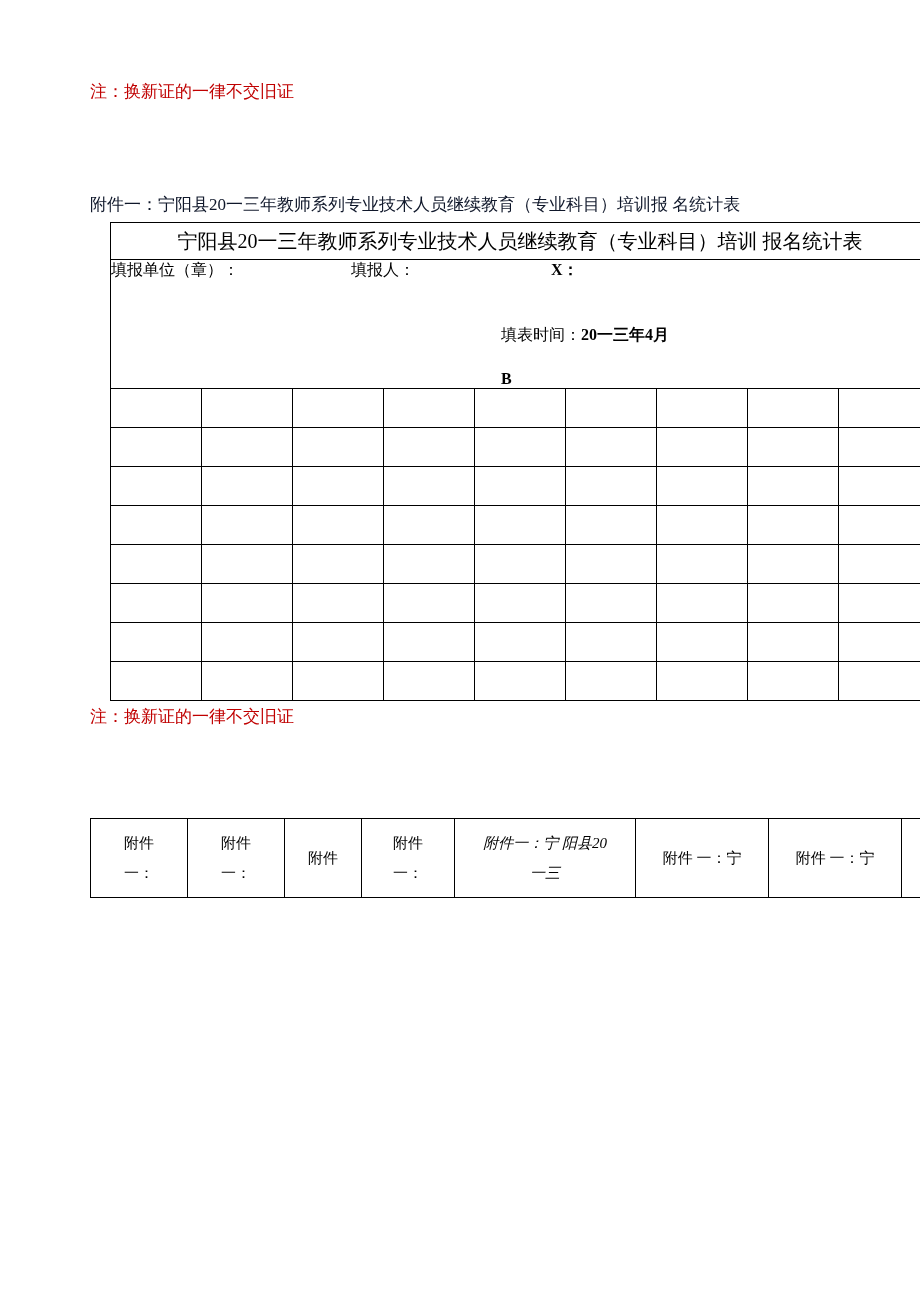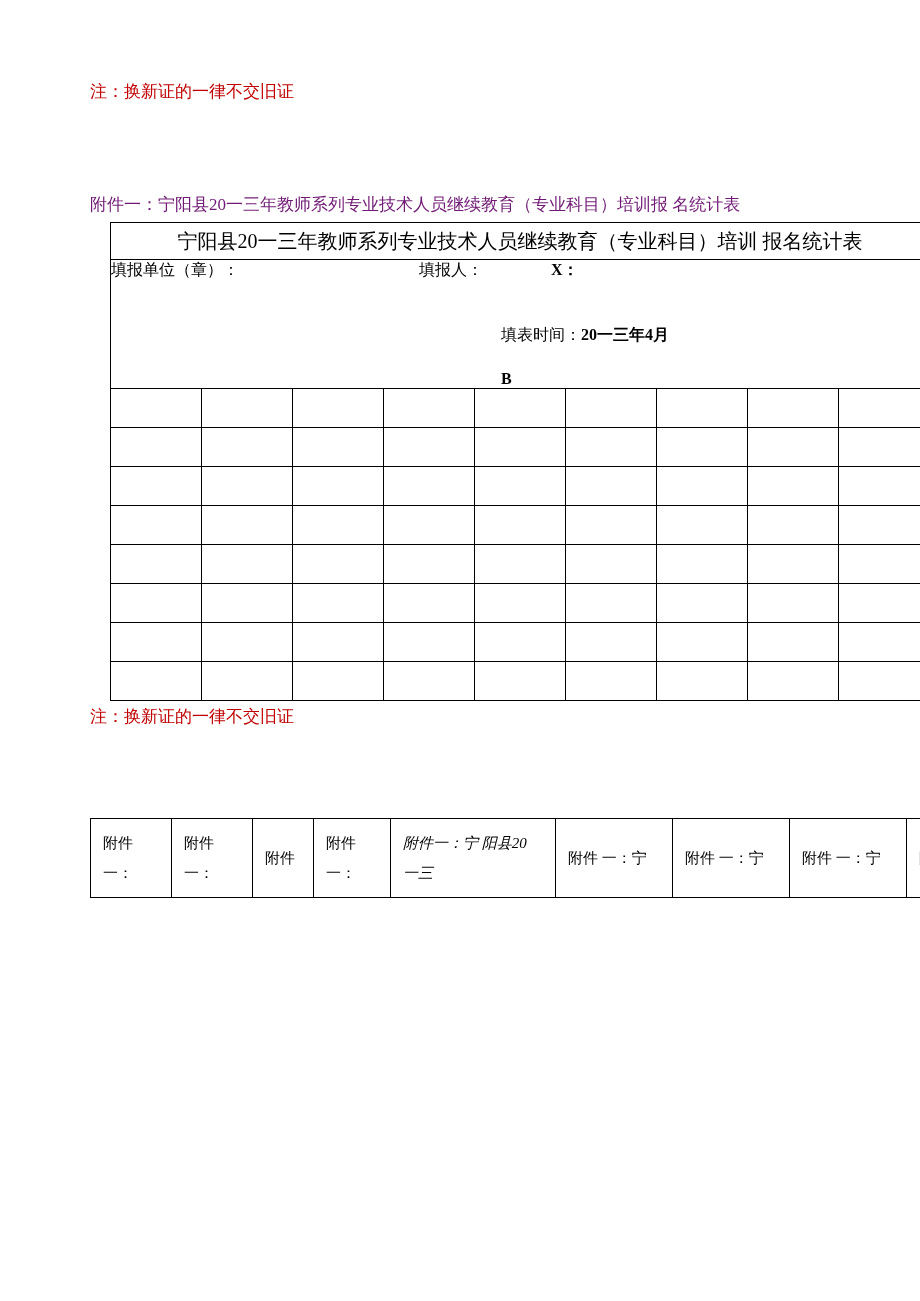--- a/index.html
+++ b/index.html
@@ -9,21 +9,21 @@
     background: #fff;
     color: #000;
     font-size: 16px;
   }
   .note-red {
     color: #c00000;
     font-size: 17px;
     margin-bottom: 90px;
   }
   .attachment-title {
-    color: #701a75;
+    color: #0f172a;
     font-size: 17px;
     margin-bottom: 6px;
   }
   .main-table {
     border-collapse: collapse;
     width: 820px;
     margin-left: 20px;
   }
   .main-table td, .main-table th {
     border: 1px solid #000;
@@ -42,21 +42,21 @@
     font-size: 16px;
     vertical-align: top;
     height: 110px;
   }
   .info-line {
     display: flex;
     margin-bottom: 4px;
   }
   .info-seg { display: inline-block; }
   .seg-unit { width: 240px; }
-  .seg-filler { width: 200px; text-align: center; }
+  .seg-filler { width: 200px; }
   .seg-x { font-weight: bold; }
   .info-line2 {
     padding-left: 390px;
     margin-top: 44px;
   }
   .info-line3 {
     padding-left: 390px;
     margin-top: 24px;
     font-weight: bold;
   }
@@ -75,21 +75,22 @@
     margin-top: 4px;
     margin-bottom: 90px;
   }
   .bottom-table {
     border-collapse: collapse;
     width: 840px;
     table-layout: fixed;
   }
   .bottom-table td {
     border: 1px solid #000;
-    padding: 4px 12px;
+    padding: 4px 20px;
+    text-align: center;
     font-size: 15px;
     height: 70px;
     vertical-align: middle;
     line-height: 2;
   }
   .bc1 { width: 56px; text-align: left; padding-left: 4px; }
   .bc2 { width: 56px; text-align: left; padding-left: 4px; }
   .bc3 { width: 36px; }
   .bc4 { width: 52px; text-align: left; padding-left: 4px; }
   .bc5 { width: 140px; font-style: italic; }

